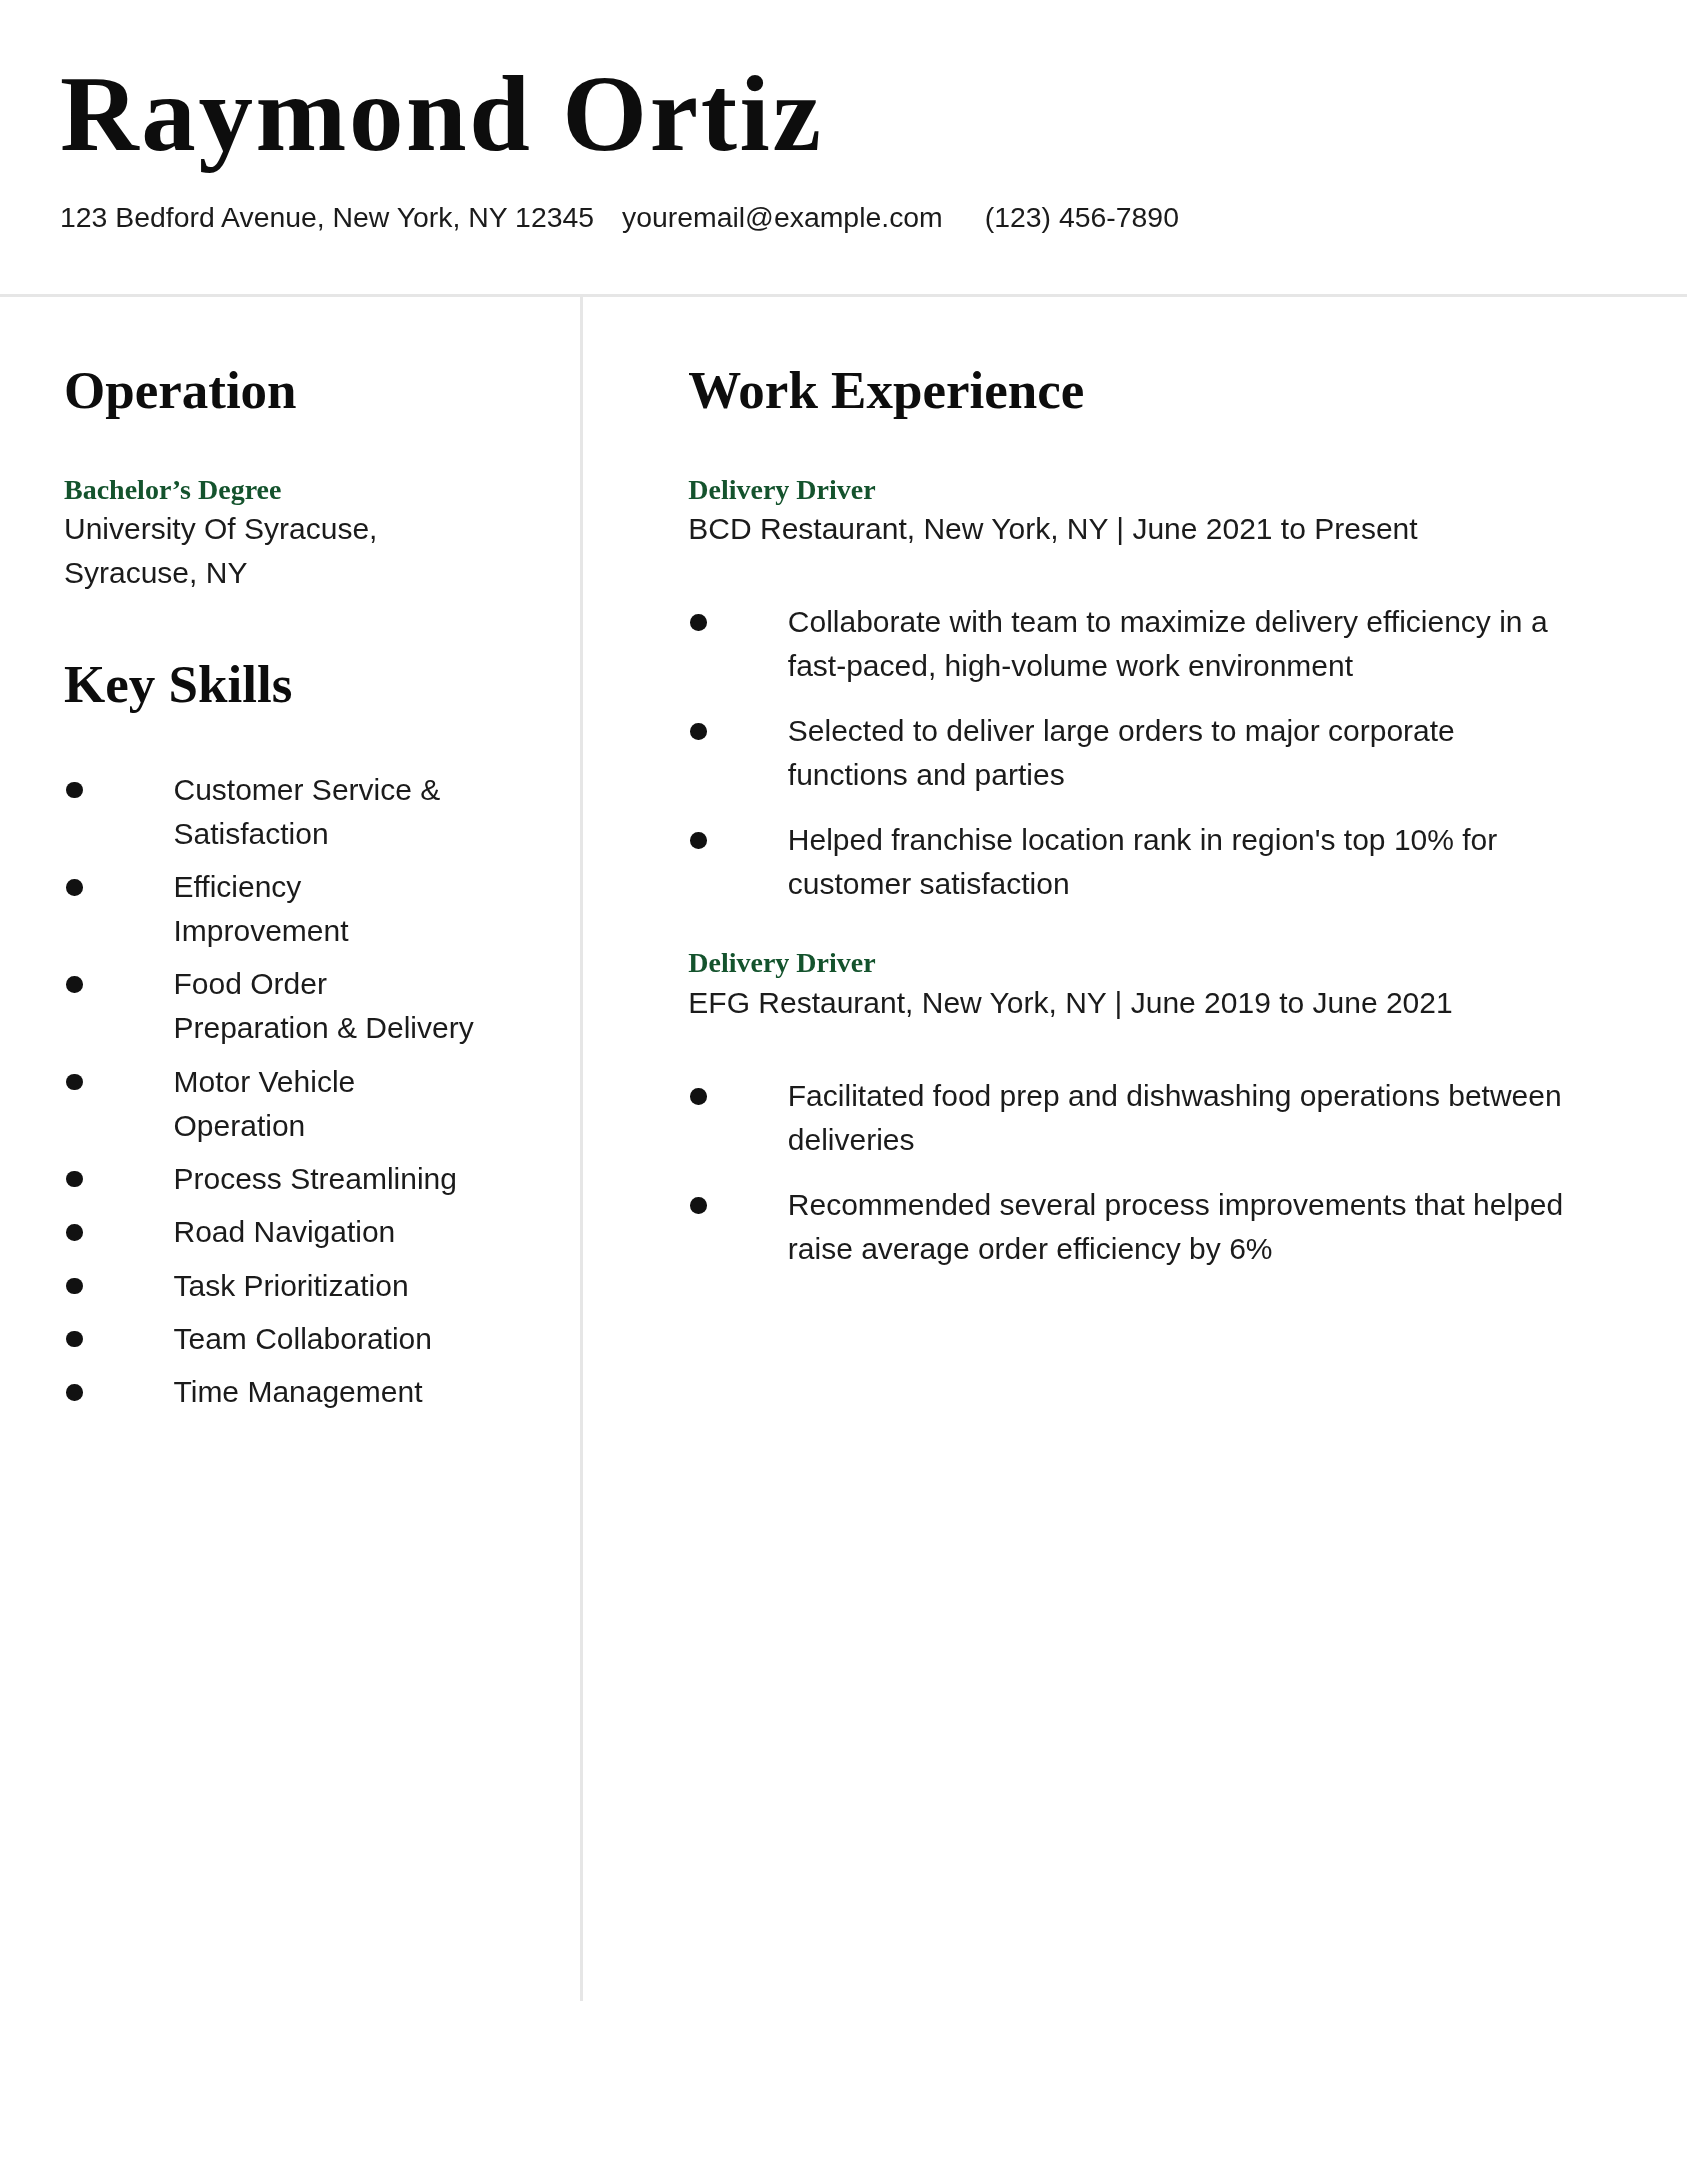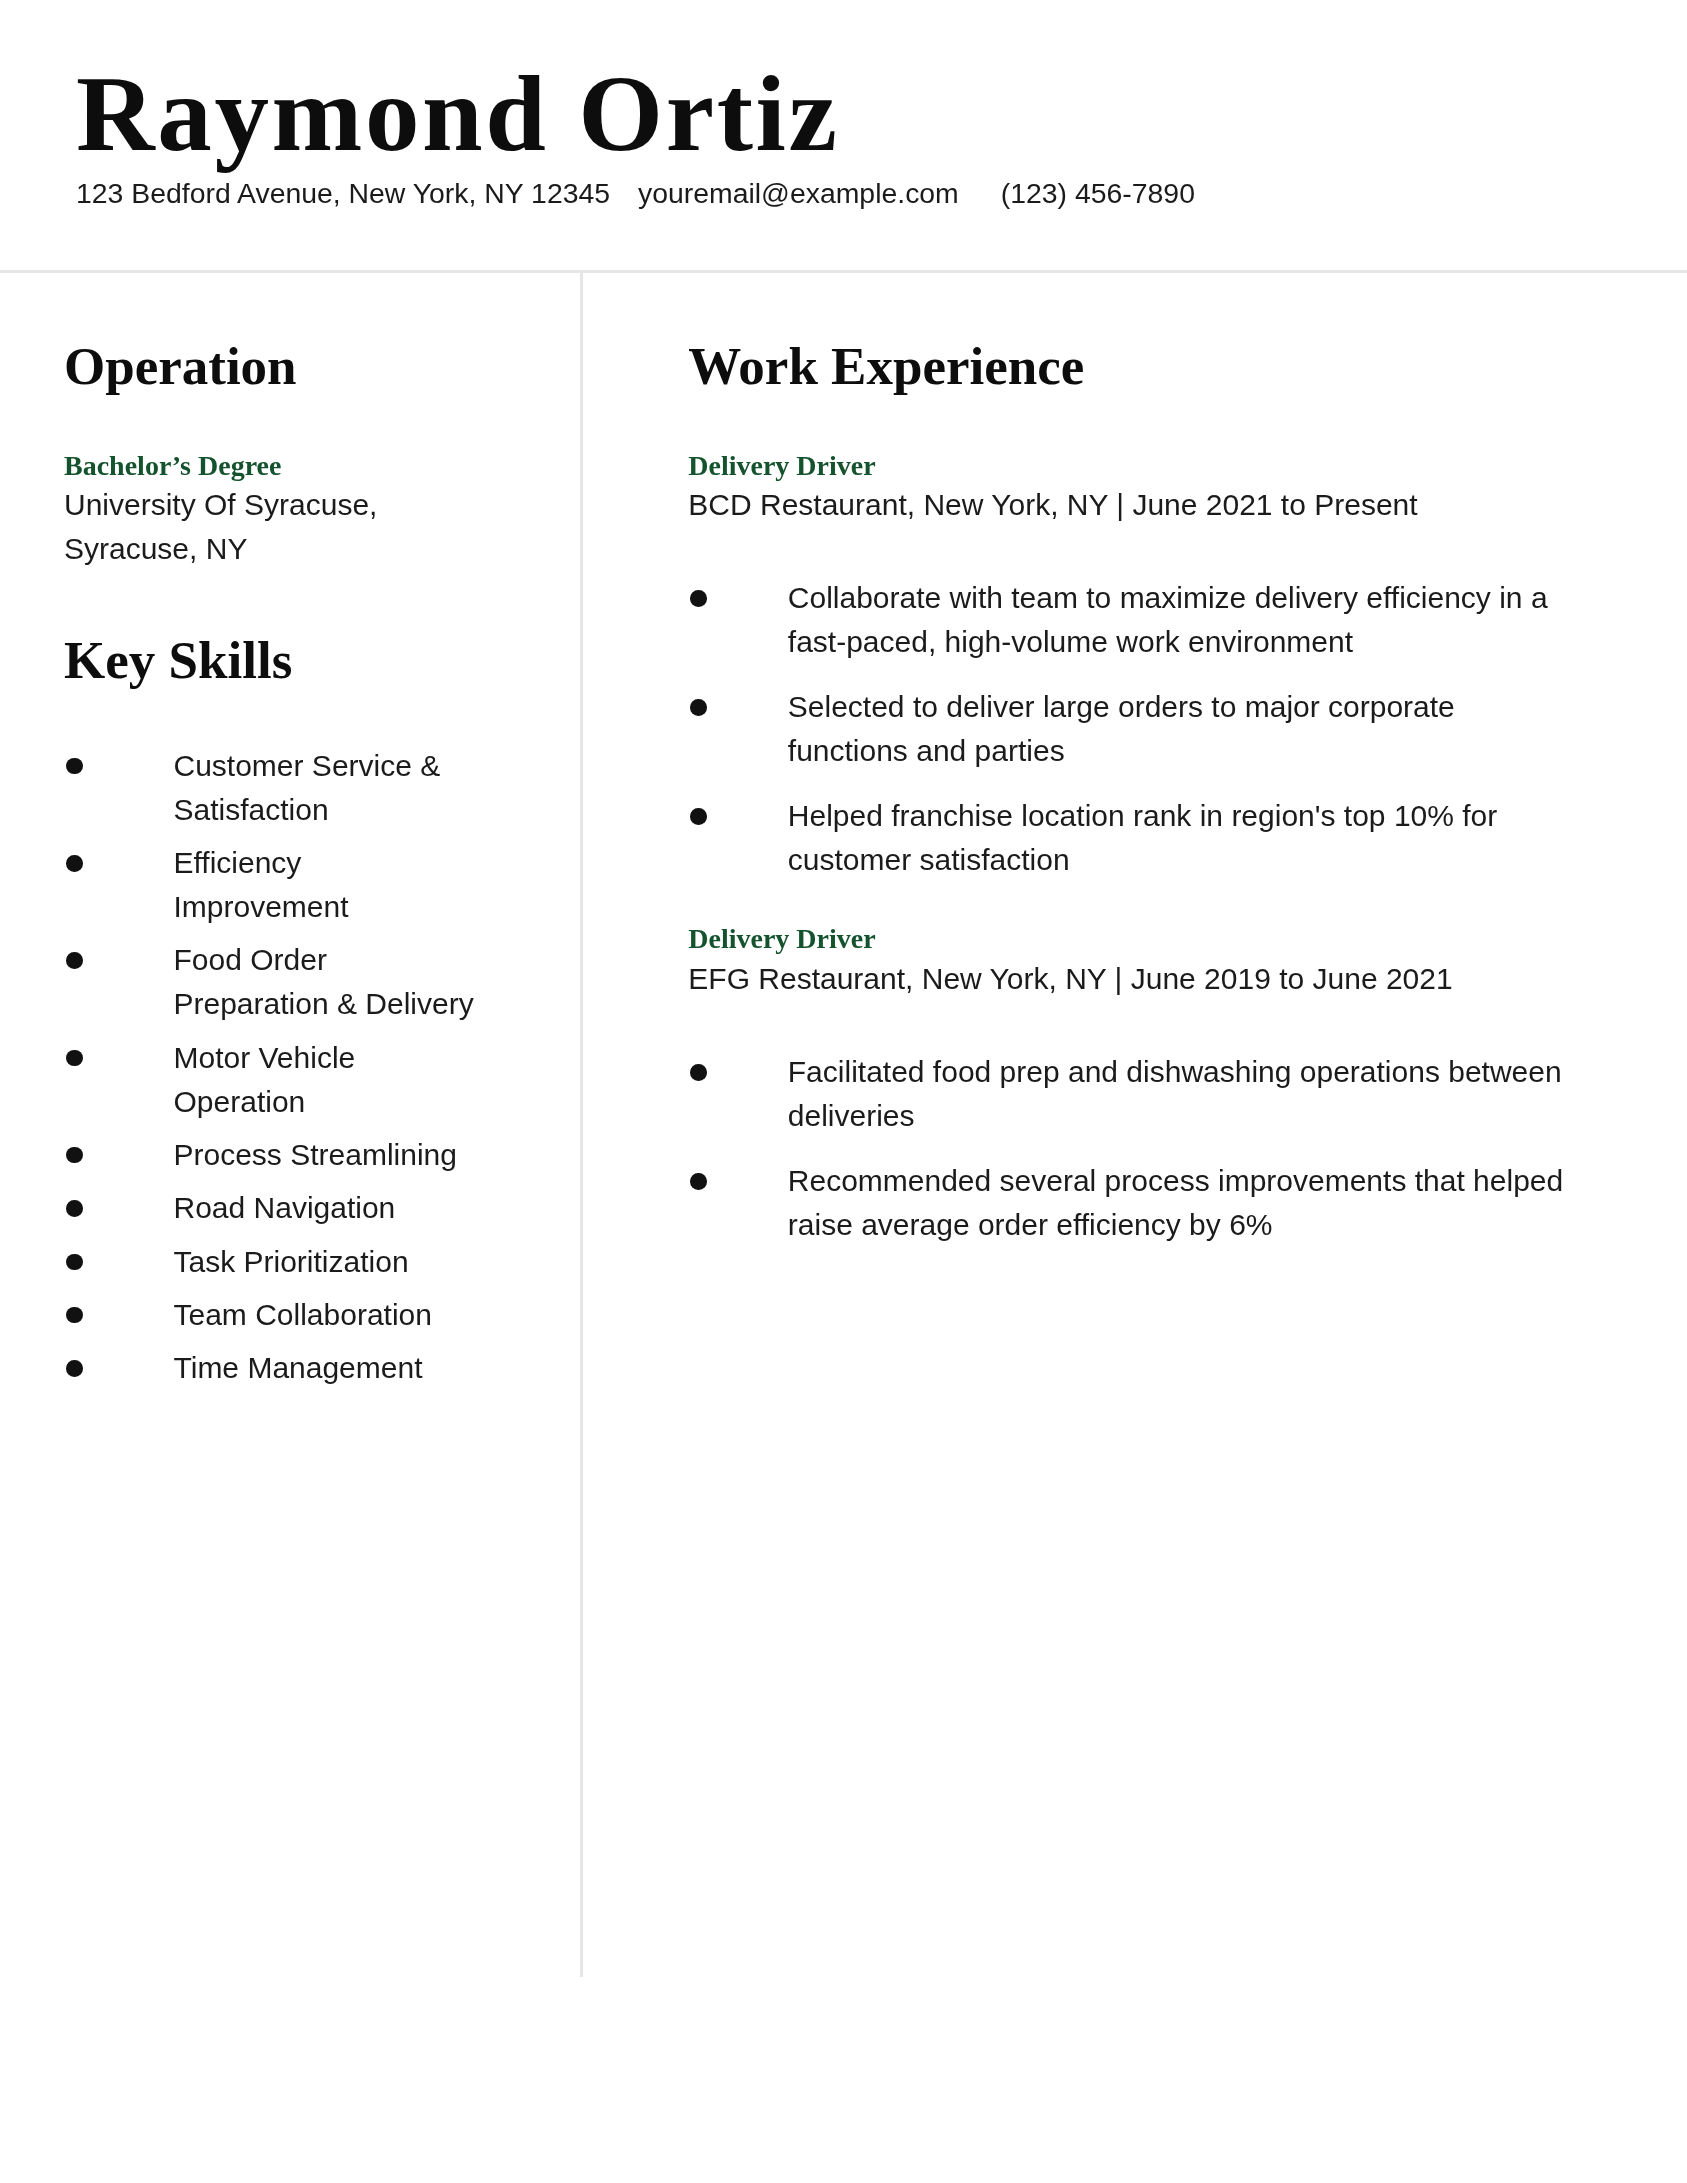--- a/index.html
+++ b/index.html
@@ -4,32 +4,33 @@
 <style>
   html,body { margin:0; padding:0; }
   body {
     width:1687px; height:2183px;
     background:#ffffff;
     font-family:"Liberation Sans", sans-serif;
     color:var(--text-color, #1b1b1b);
     overflow:hidden;
     -webkit-font-smoothing:antialiased;
   }
-  .header { padding:53px 60px 0 76px; }
+  .header { padding:53px 60px 0 60px; }
   .name {
     margin:0;
     font-family:"Liberation Serif", serif;
     font-weight:700;
     font-size:109px;
     line-height:1.12;
     letter-spacing:2.6px;
     color:#0d0d0d;
   }
   .contact-line {
     display:flex;
+    margin-top:24px;
     font-size:28.4px;
     line-height:1.3;
     white-space:nowrap;
   }
   .contact-line .address { margin-right:28px; }
   .contact-line .email   { margin-right:42px; }
   .summary {
     margin-top:67px;
     font-size:30px;
     line-height:1.5;

